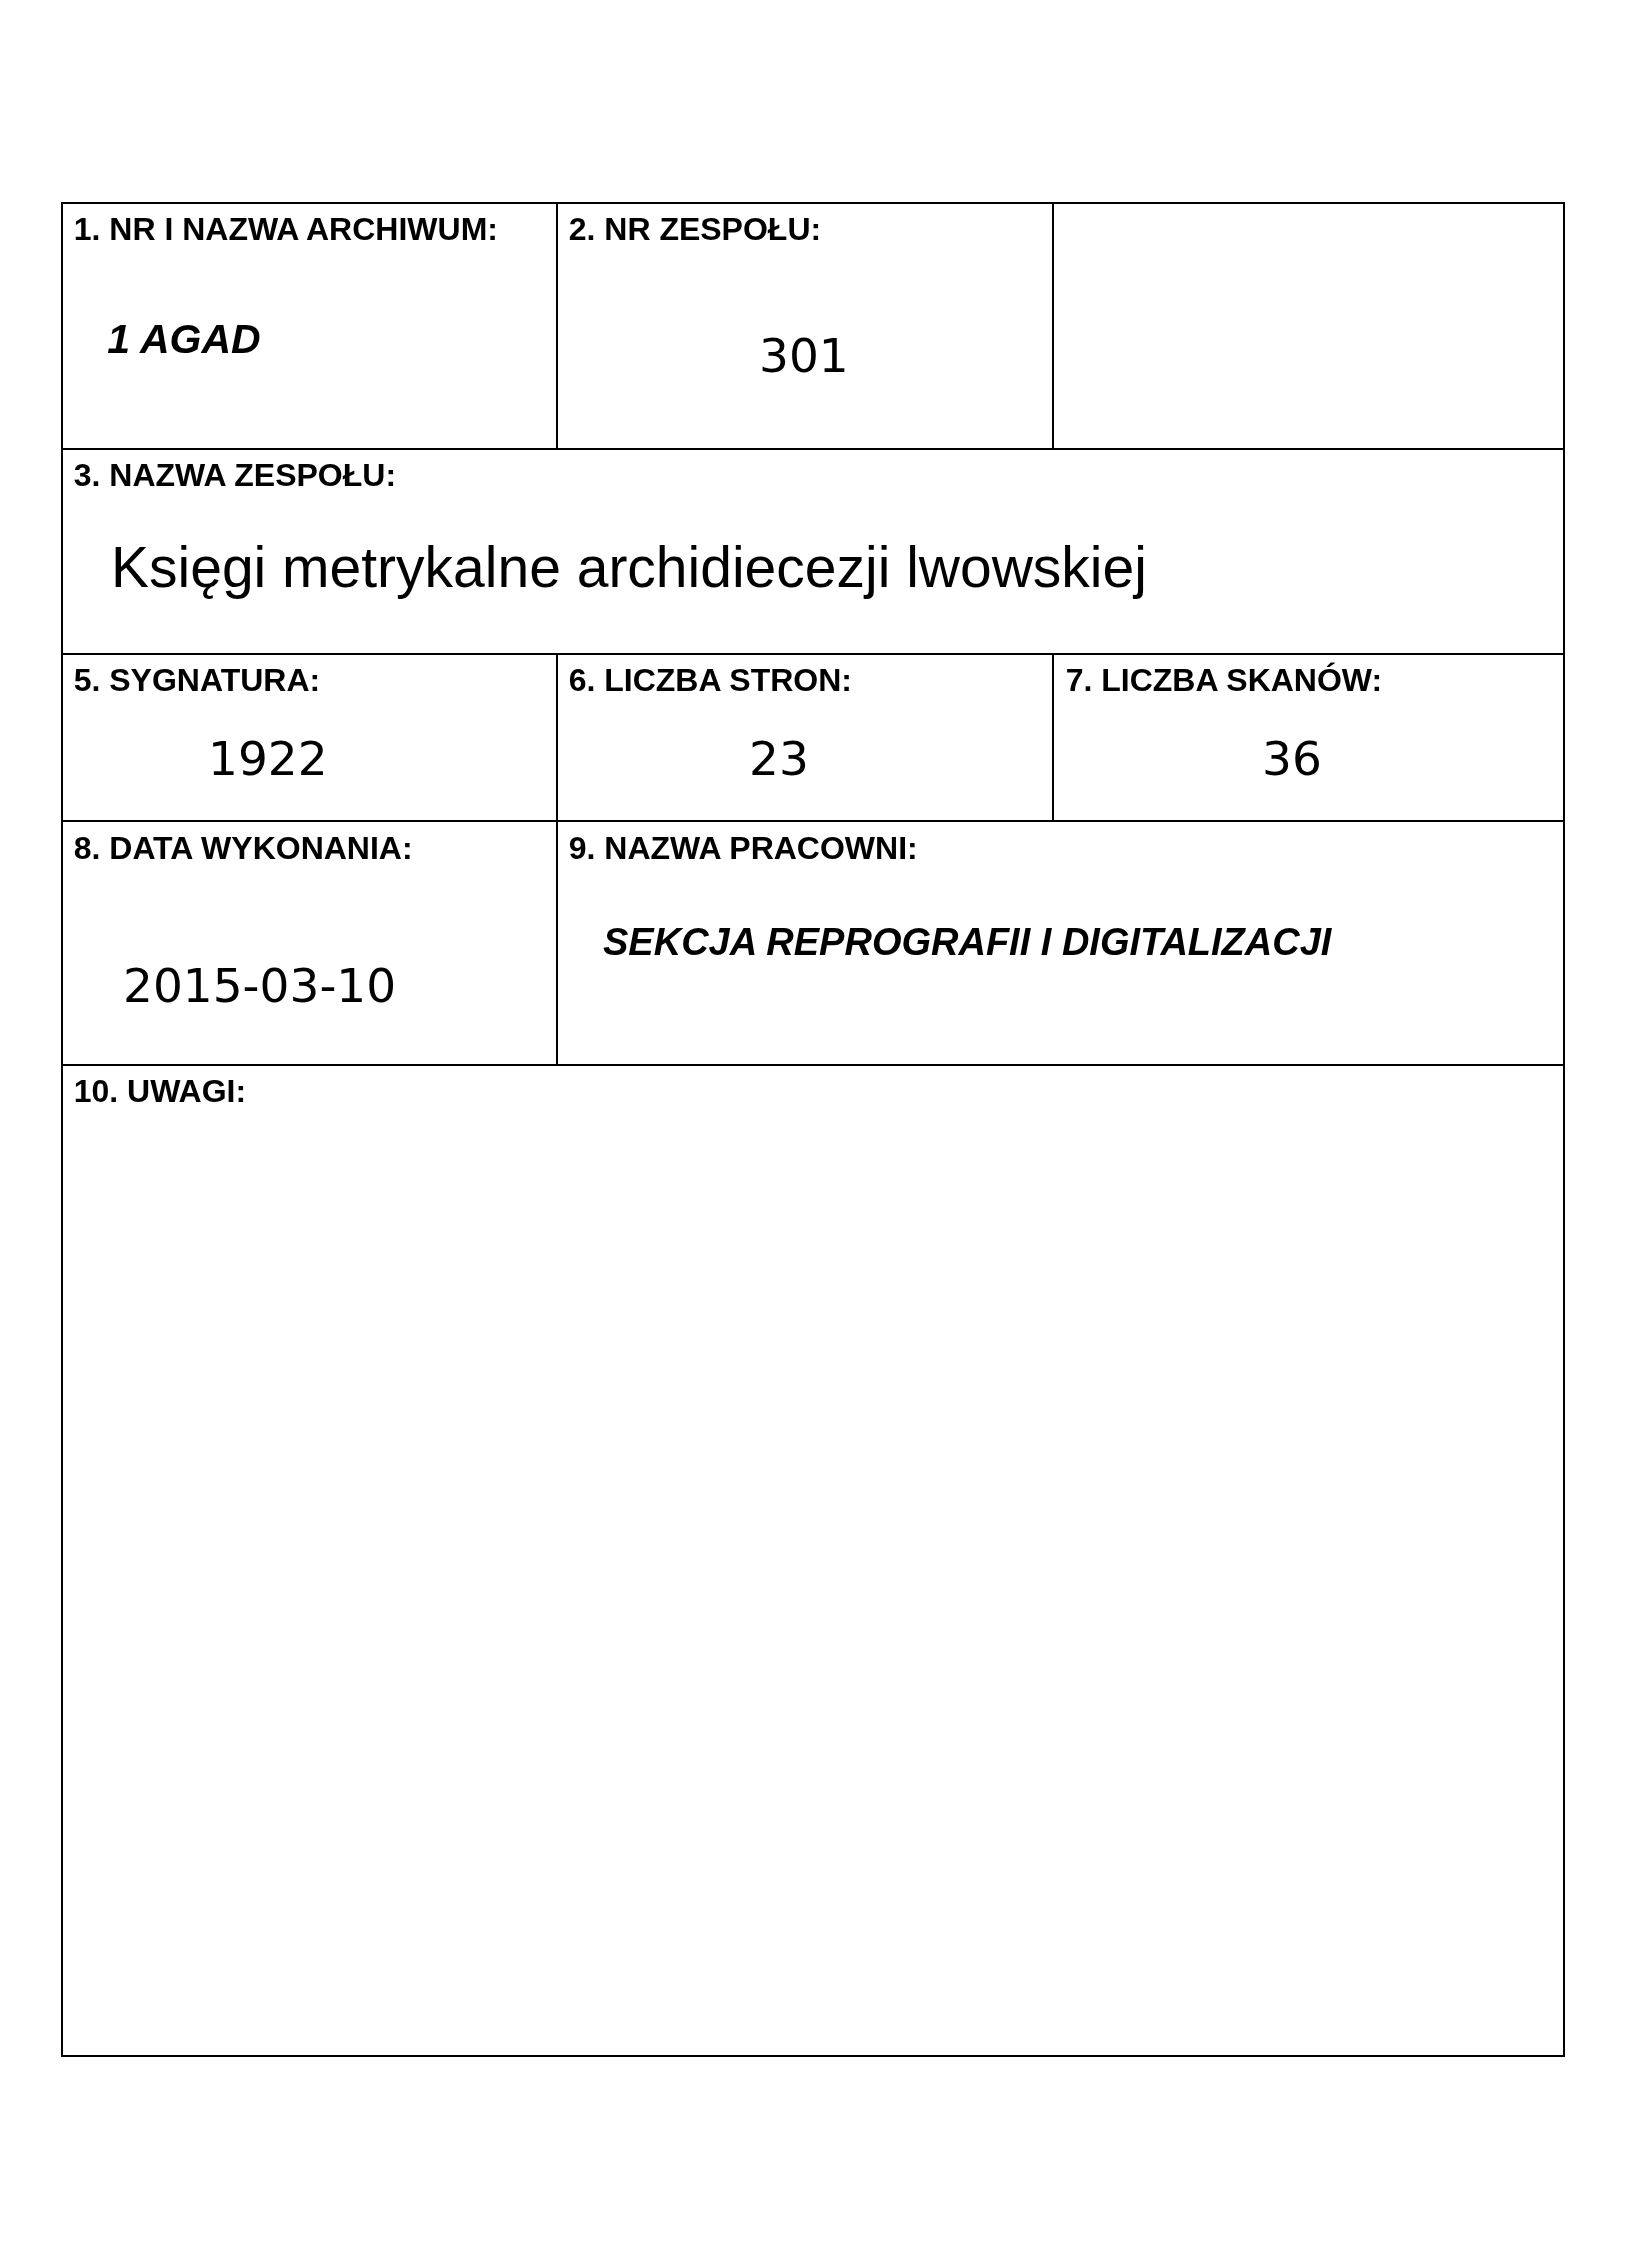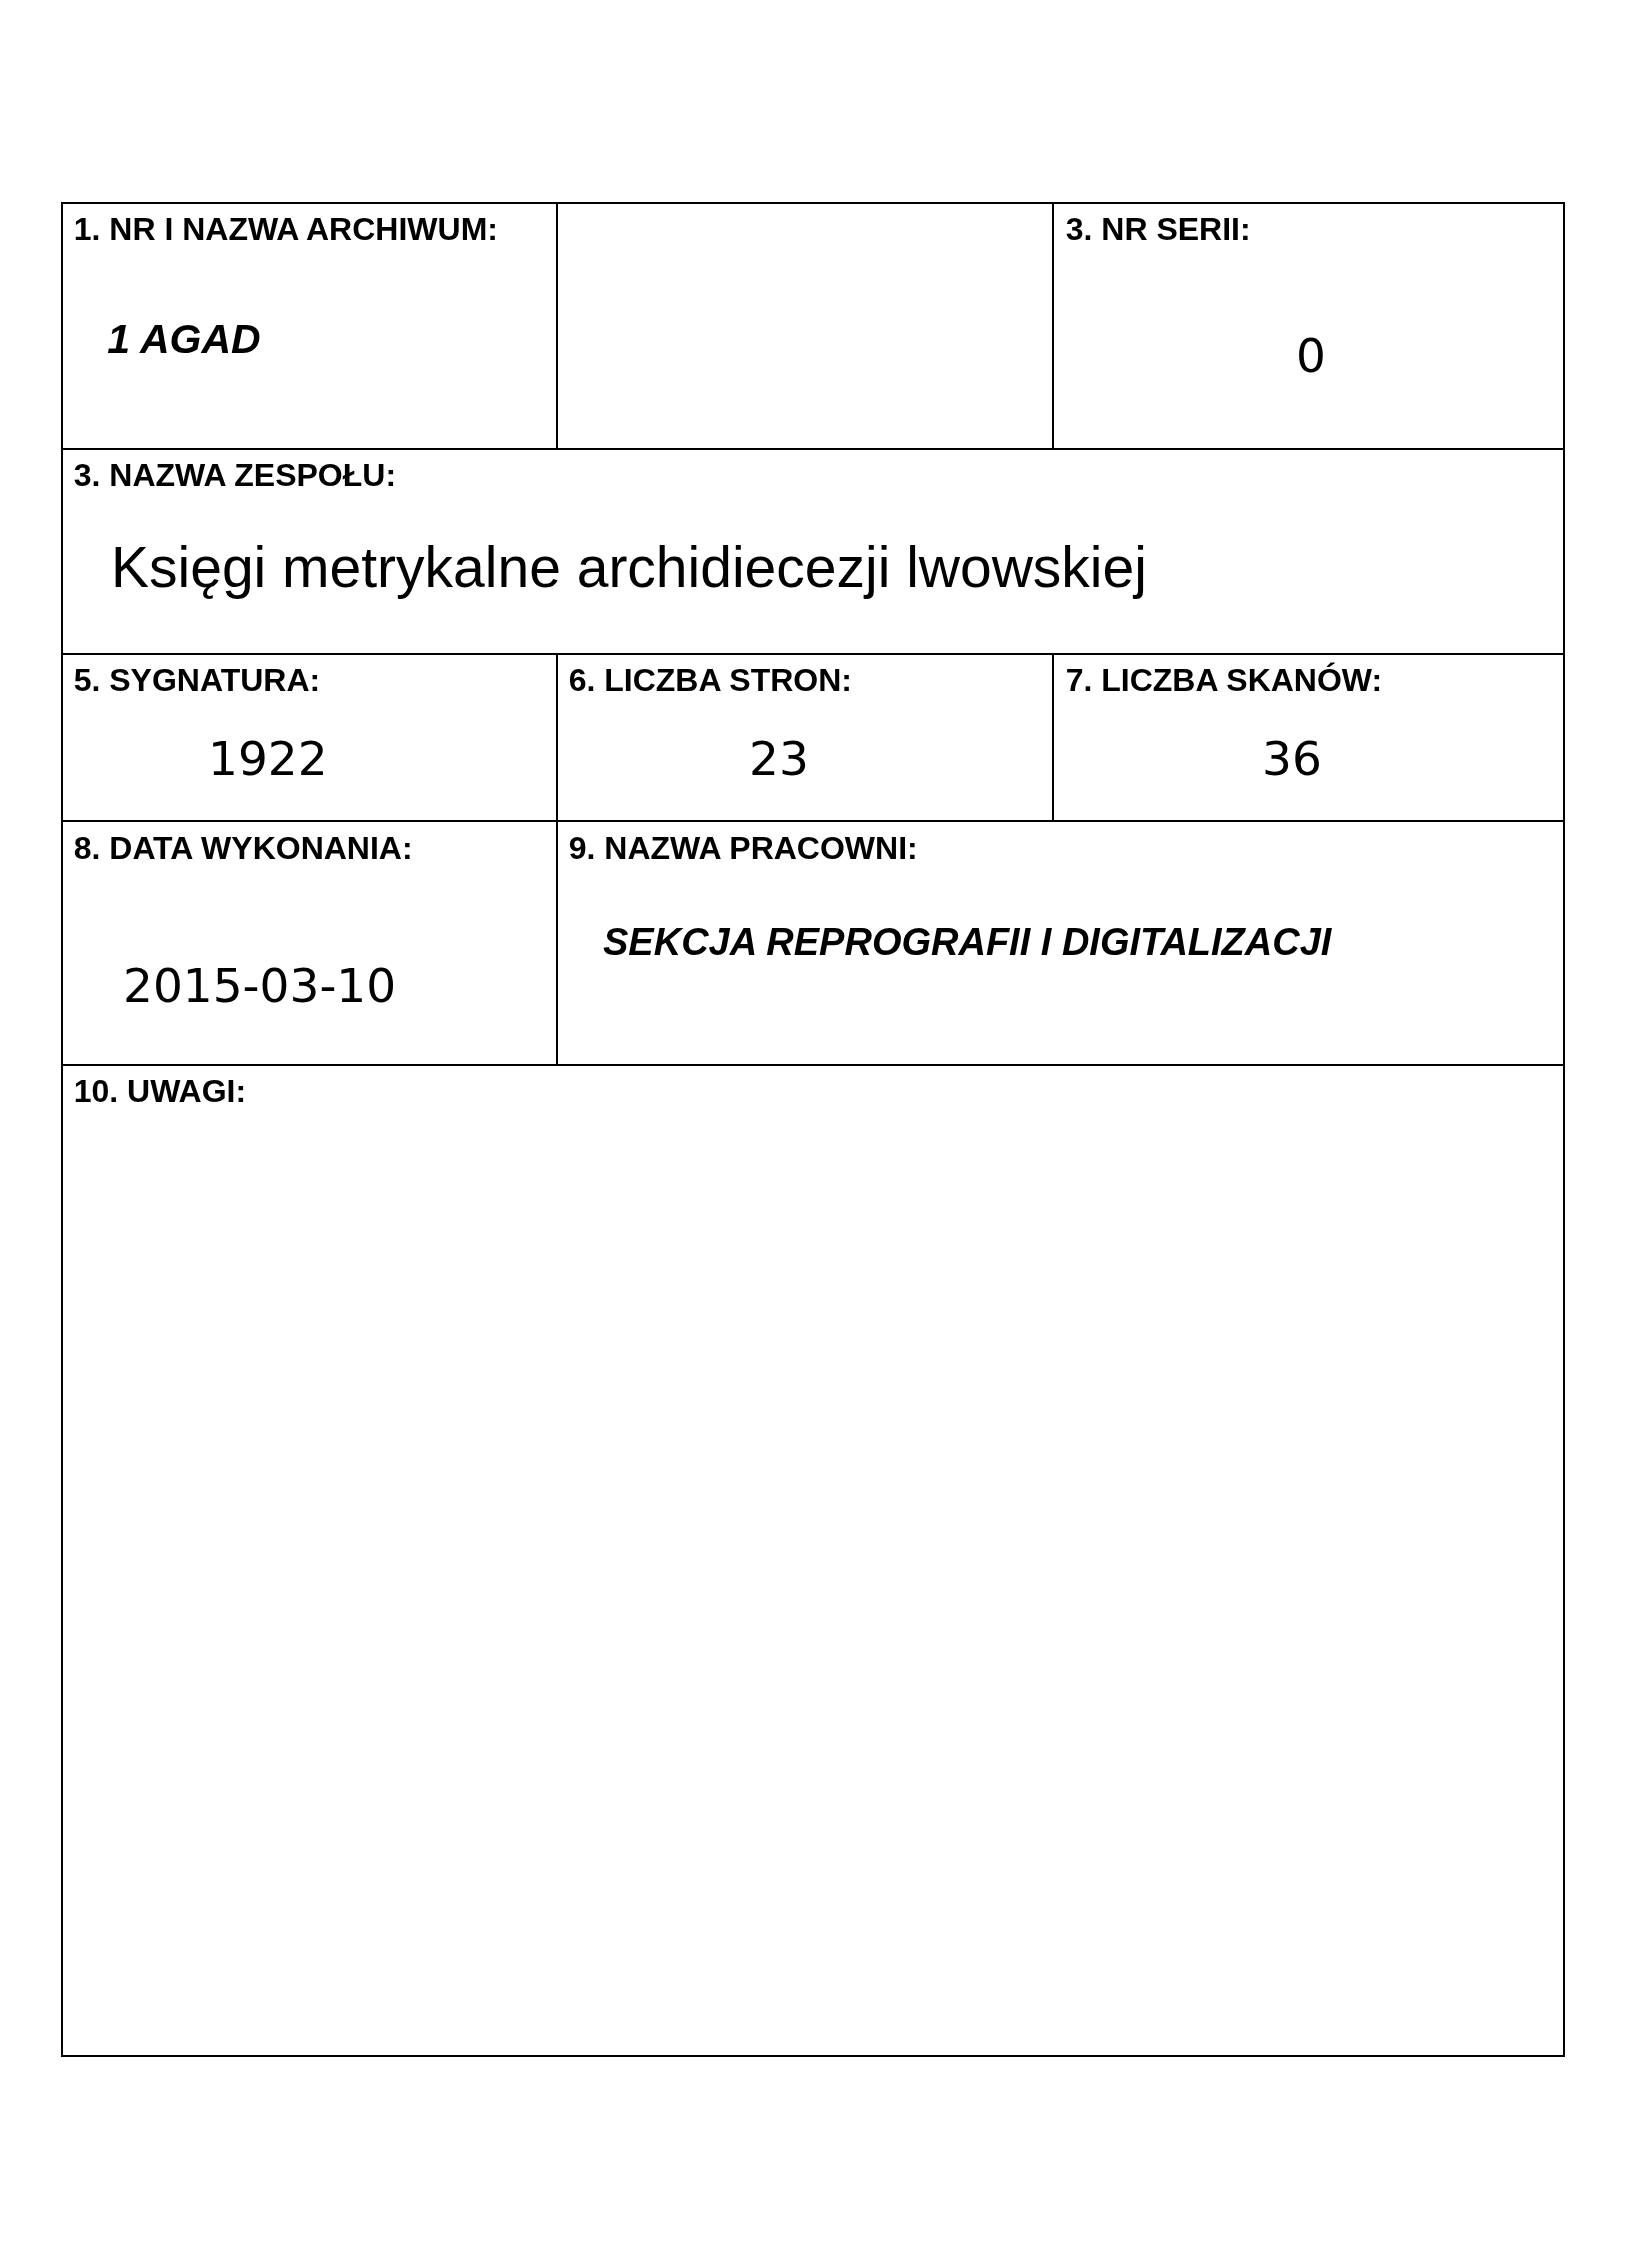--- a/index.html
+++ b/index.html
@@ -26,23 +26,23 @@
   <div class="vline" style="left:493px; top:0; height:244px;"></div>
   <div class="vline" style="left:989px; top:0; height:244px;"></div>
   <div class="vline" style="left:493px; top:449px; height:168px;"></div>
   <div class="vline" style="left:989px; top:449px; height:168px;"></div>
   <div class="vline" style="left:493px; top:616px; height:244px;"></div>
 
   <div class="cell" style="left:0; top:0; width:493px; height:244px;">
     <span class="label">1. NR I NAZWA ARCHIWUM:</span>
     <span class="val-bi" style="left:12.3px; top:115px; font-size:41px;">1 AGAD</span>
   </div>
-  <div class="cell" style="left:992px; top:0; width:508px; height:244px;">
-    <span class="label">3. NR SERII:</span>
-    <span class="val-num" style="left:241px; top:128px;">0</span>
+  <div class="cell" style="left:495px; top:0; width:494px; height:244px;">
+    <span class="label">2. NR ZESPOŁU:</span>
+    <span class="val-num" style="left:201px; top:128px;">301</span>
   </div>
 
   <div class="cell" style="left:0; top:246px; width:1499px; height:203px;">
     <span class="label">3. NAZWA ZESPOŁU:</span>
     <span class="val-big" style="left:48px; top:89px;">Księgi metrykalne archidiecezji lwowskiej</span>
   </div>
 
   <div class="cell" style="left:0; top:451px; width:493px; height:150px;">
     <span class="label">5. SYGNATURA:</span>
     <span class="val-num" style="left:145px; top:80px;">1922</span>

